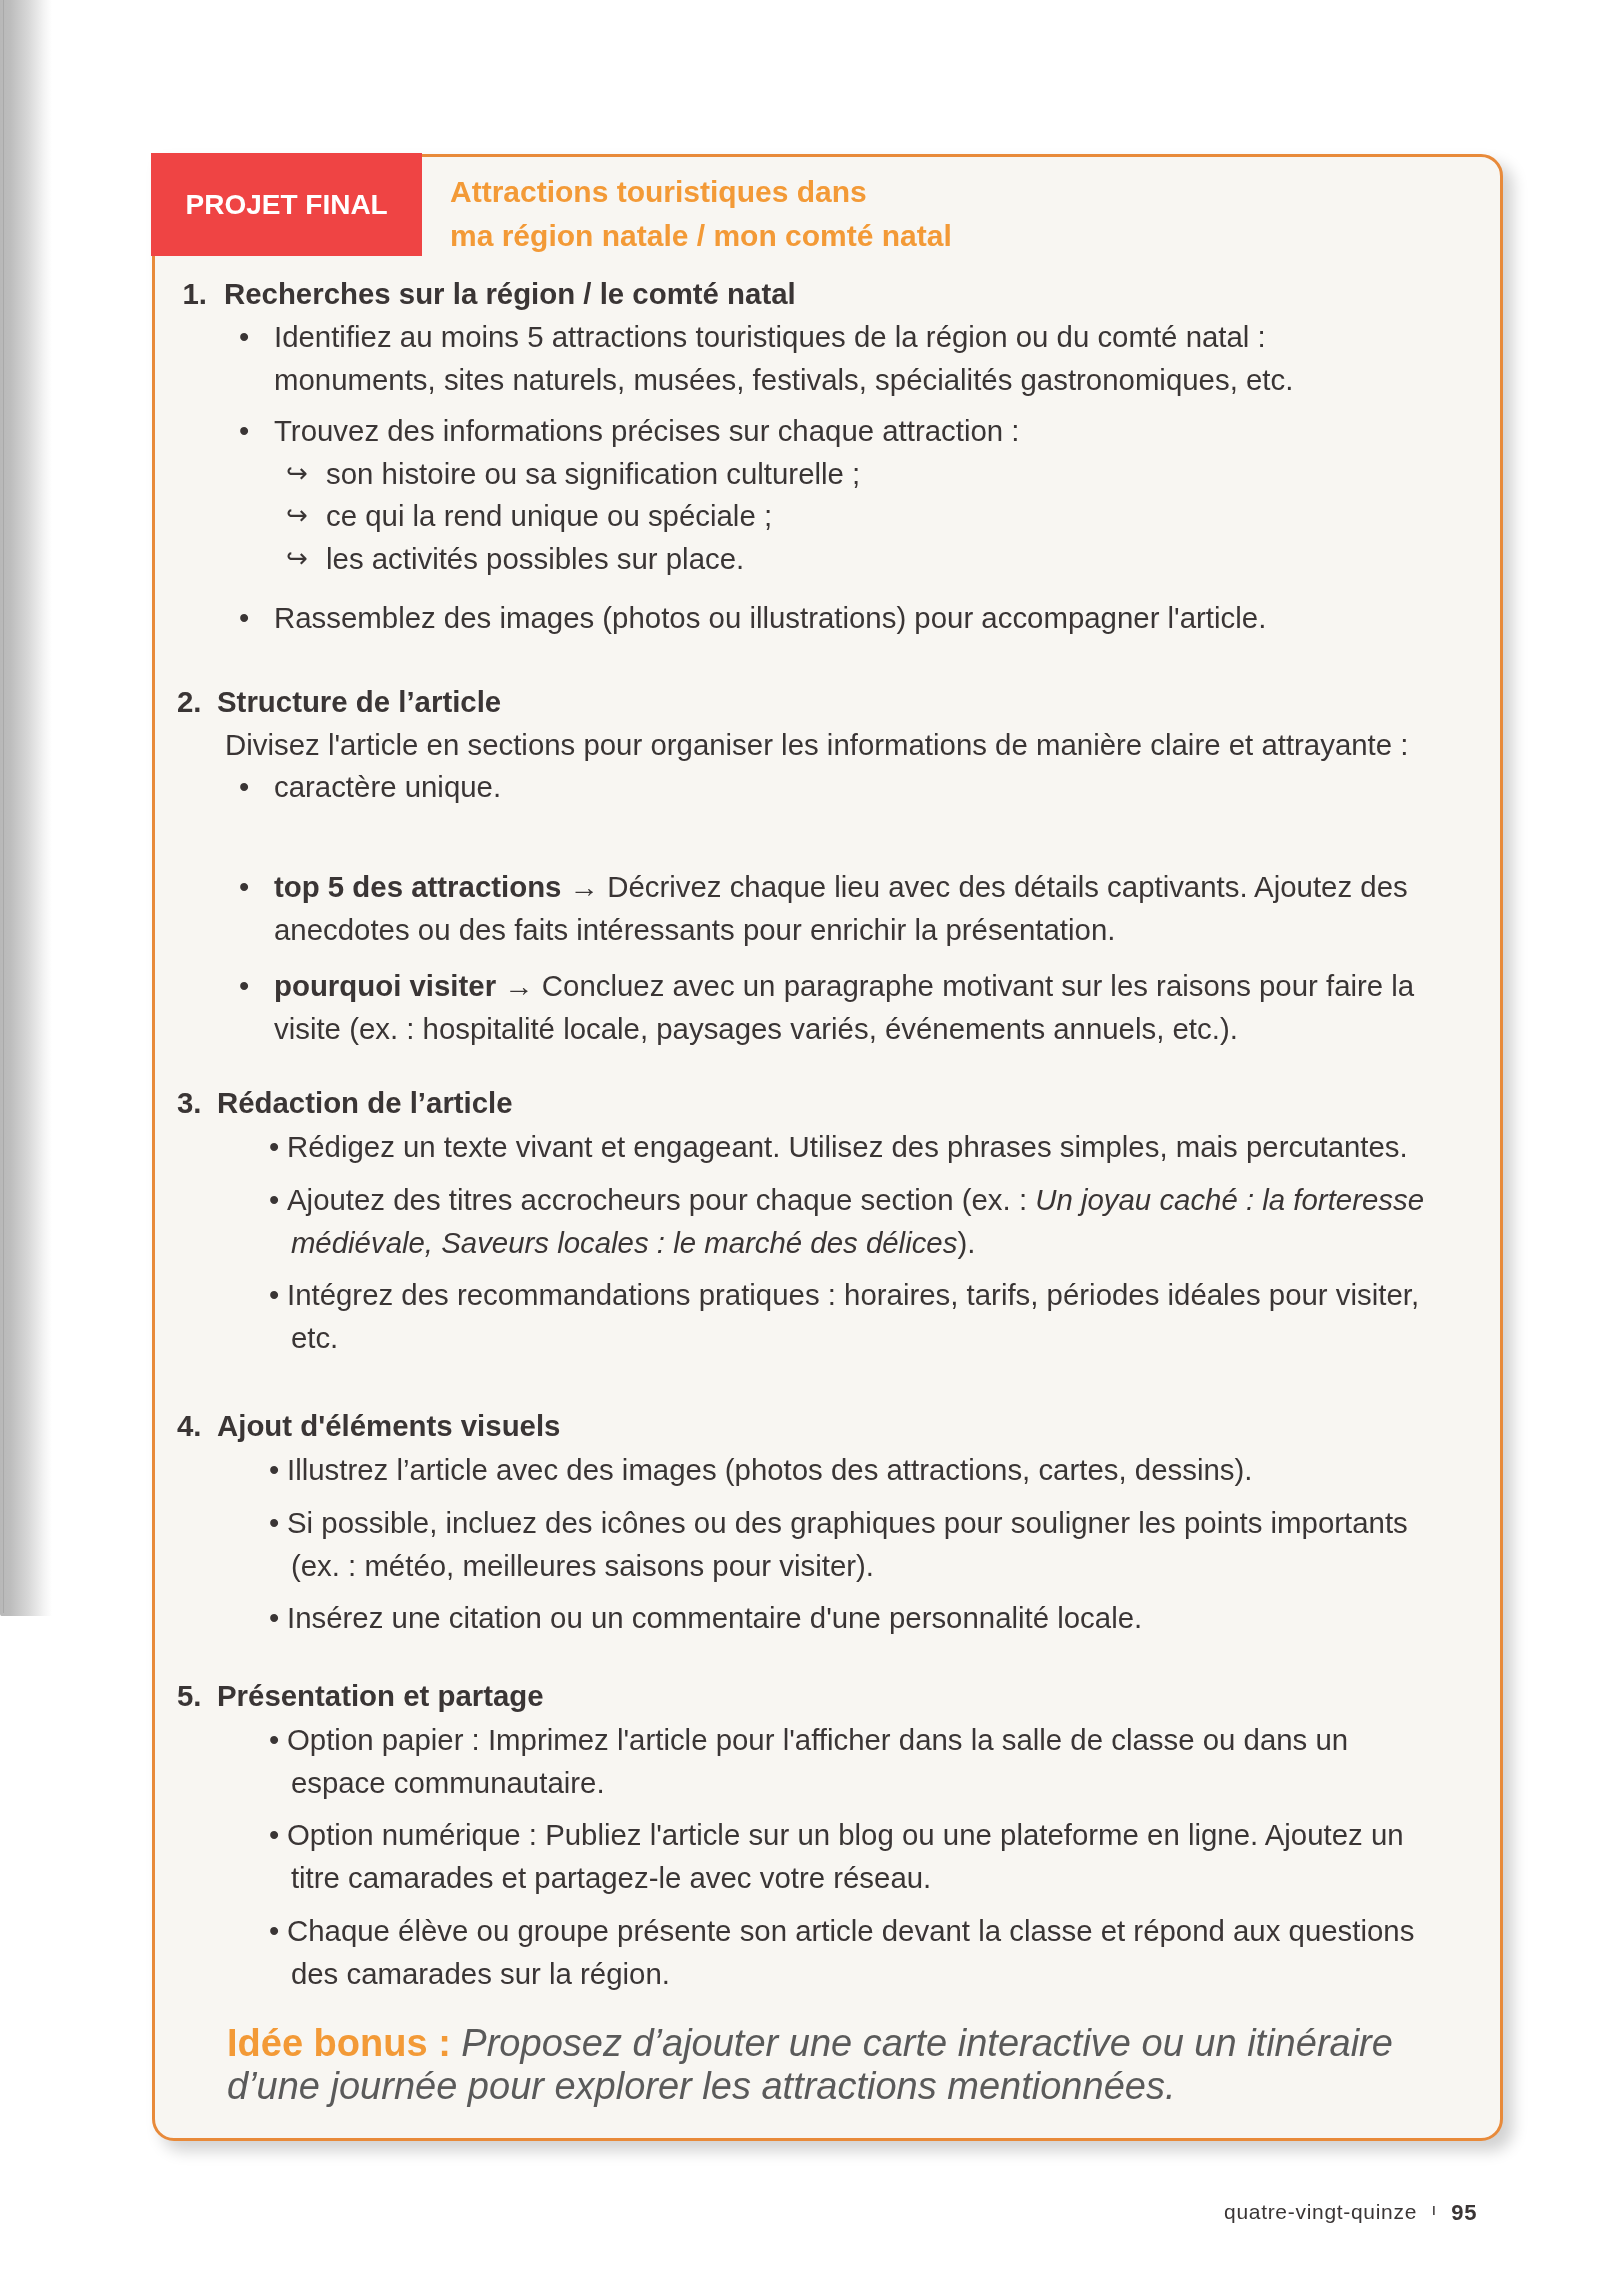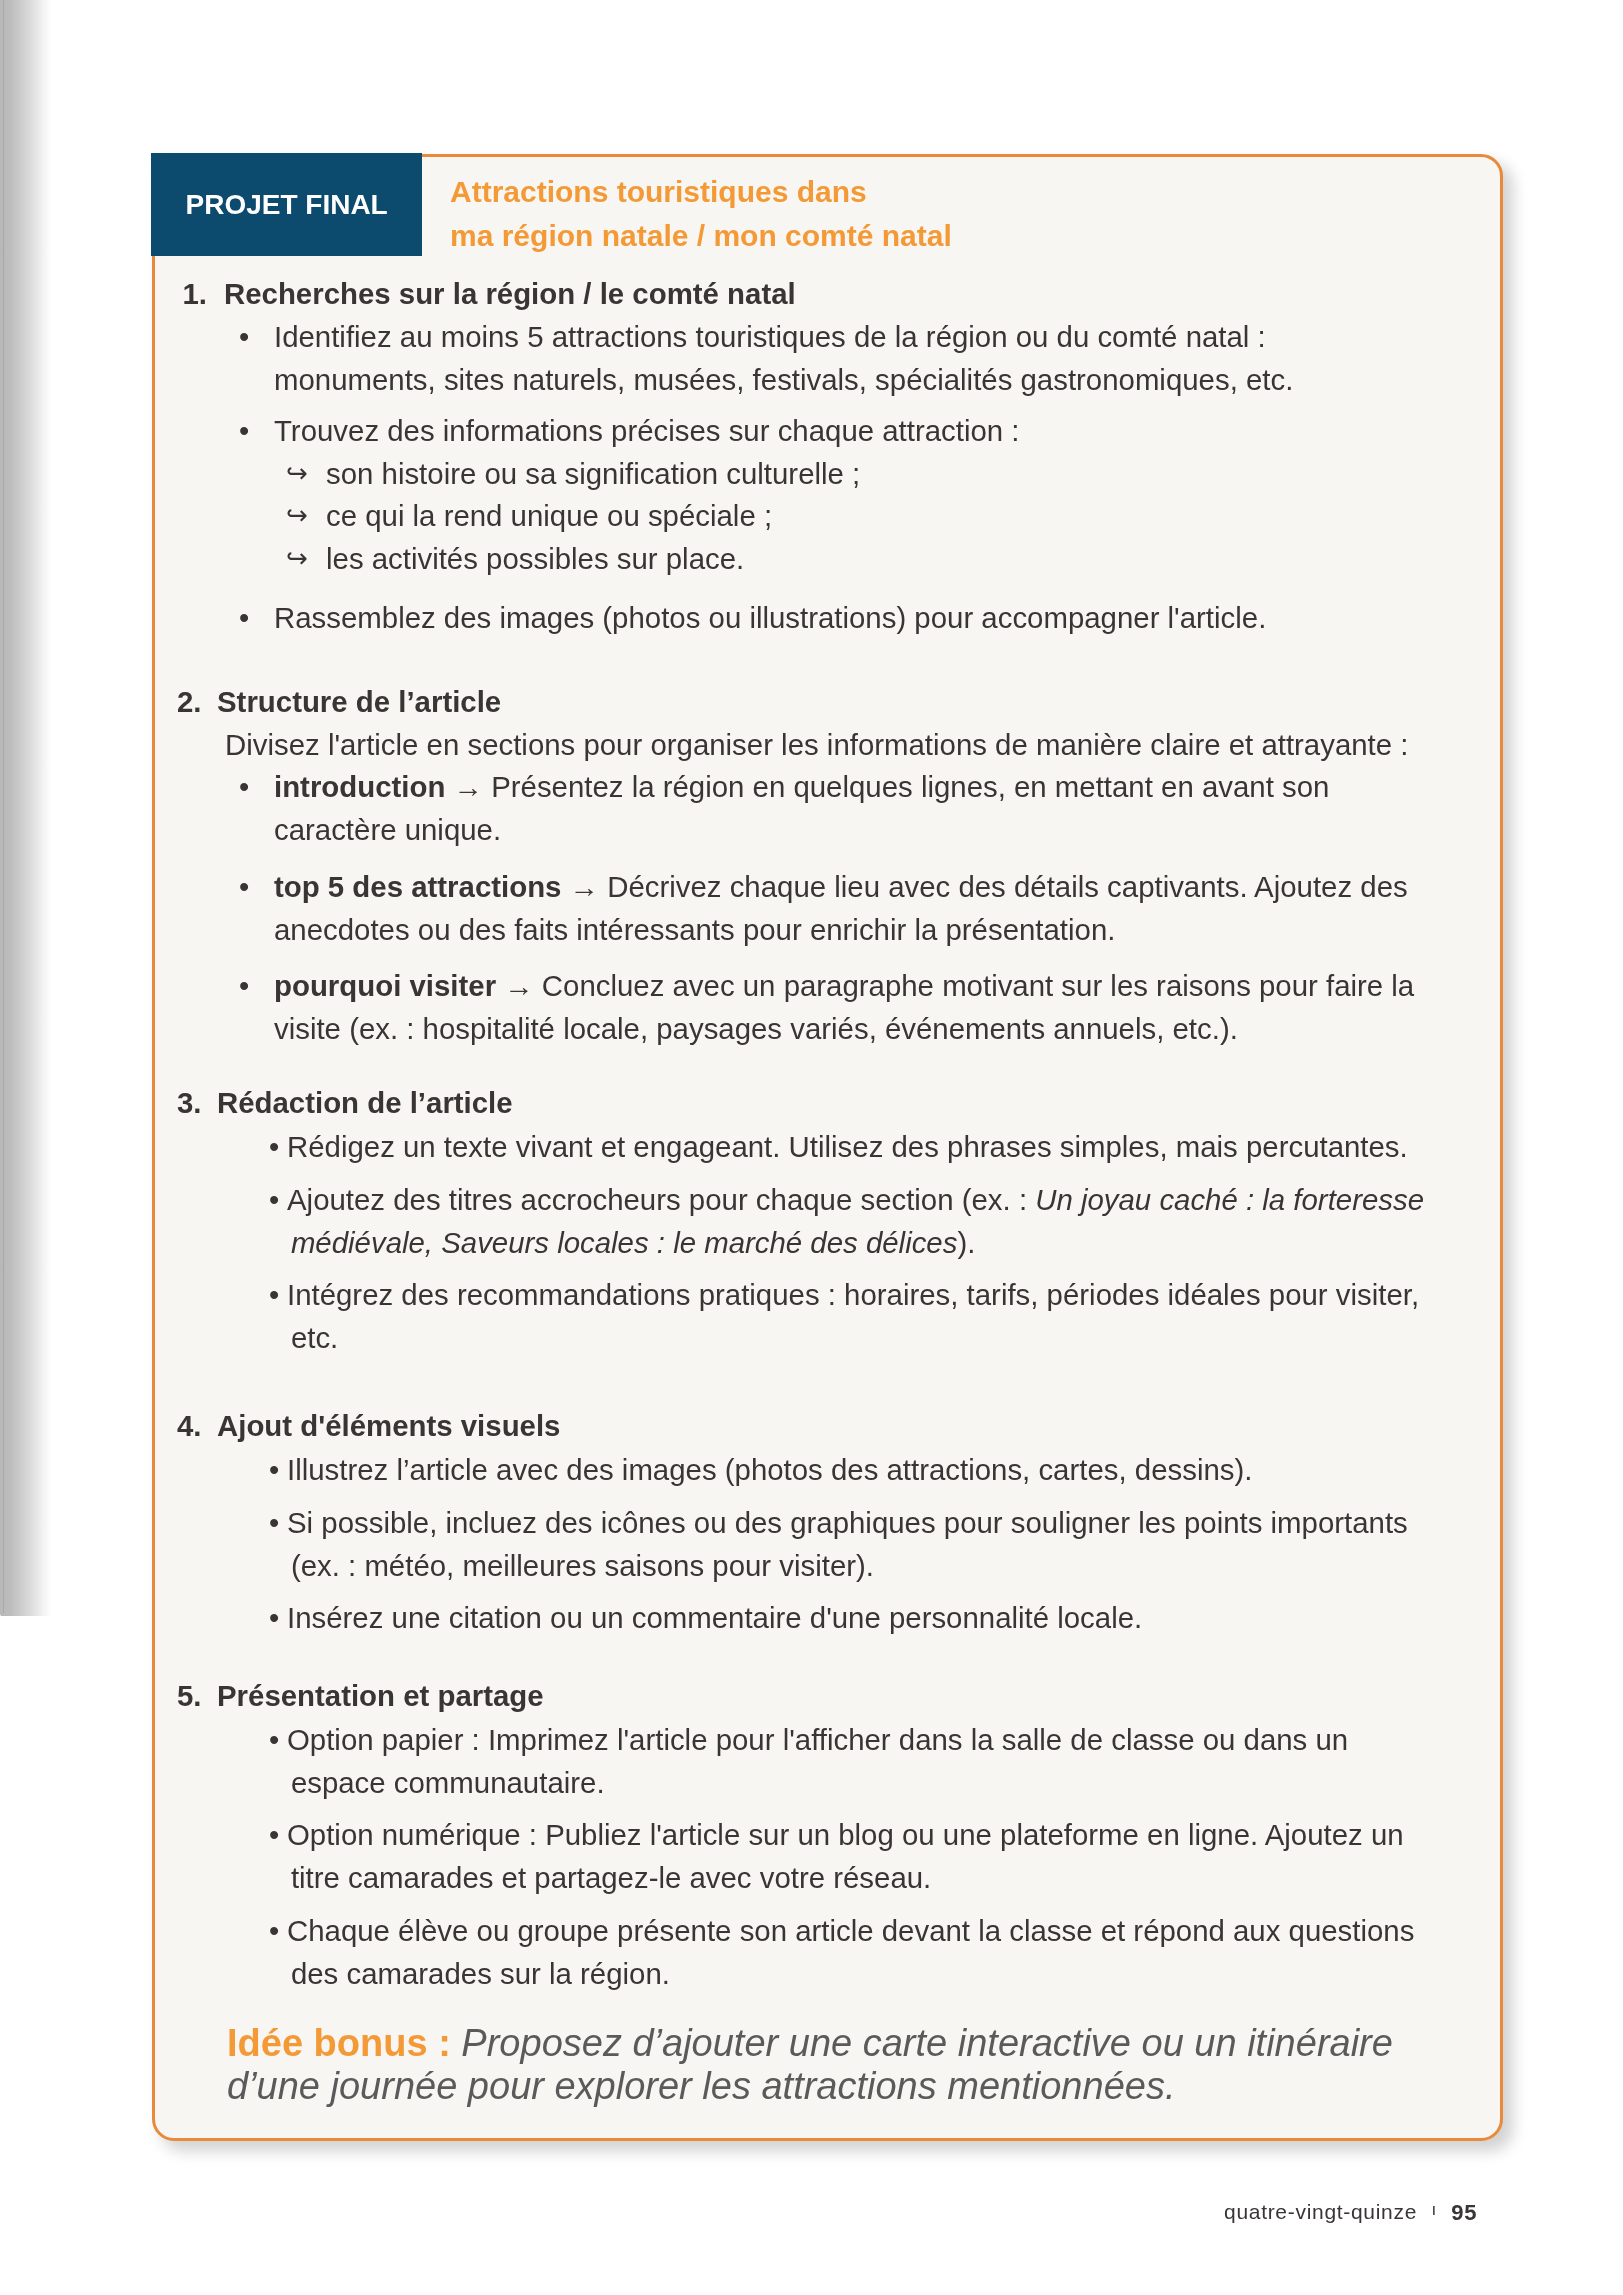--- a/index.html
+++ b/index.html
@@ -18,21 +18,21 @@
   .card {
     position: absolute; left: 152px; top: 154px; width: 1351px; height: 1987px;
     background: #f8f6f2;
     border: 3.9px solid #e88a3a;
     border-radius: 0 22px 22px 22px;
     box-shadow: 9.2px 9.2px 14.4px rgba(0,0,0,0.18);
     box-sizing: border-box;
   }
   .tag {
     position: absolute; left: -3.9px; top: -3.9px; width: 271px; height: 103px;
-    background: #0c4a6e;
+    background: #ef4444;
     color: #ffffff; font-weight: bold; font-size: 28px;
     display: flex; align-items: center; justify-content: center;
     letter-spacing: 0px;
   }
   .title {
     position: absolute; left: 295px; top: 13px;
     color: #f39a37; font-weight: bold; font-size: 30px; line-height: 44px;
   }
   .sec-head {
     position: relative; font-weight: bold; font-size: 29.4px; line-height: 43px;
@@ -109,21 +109,20 @@
 
   <div style="position:absolute; left:0; top:523px; width:100%;">
     <div class="sec-head">
       <span class="sec-num" style="left:22px;">2.</span>
       <span style="position:absolute; left:62px; white-space:nowrap;">Structure de l’article</span>
     </div>
     <div class="txt" style="position:absolute; top:43px; left:70px; white-space:nowrap;">Divisez l'article en sections pour organiser les informations de manière claire et attrayante :</div>
     <div class="bullet" style="position:absolute; top:85px; width:100%;">
       <span class="dot" style="left:84px;">•</span>
       <div style="position:absolute; left:119px; white-space:nowrap;">
-        <div><b>introduction</b> <span>→</span> <span>Présentez la région en quelques lignes, en mettant en avant son</span></div>
         <div>caractère unique.</div>
       </div>
     </div>
     <div class="bullet" style="position:absolute; top:185px; width:100%;">
       <span class="dot" style="left:84px;">•</span>
       <div style="position:absolute; left:119px; white-space:nowrap;">
         <div><b>top 5 des attractions</b> <span>→</span> <span>Décrivez chaque lieu avec des détails captivants. Ajoutez des</span></div>
         <div>anecdotes ou des faits intéressants pour enrichir la présentation.</div>
       </div>
     </div>

